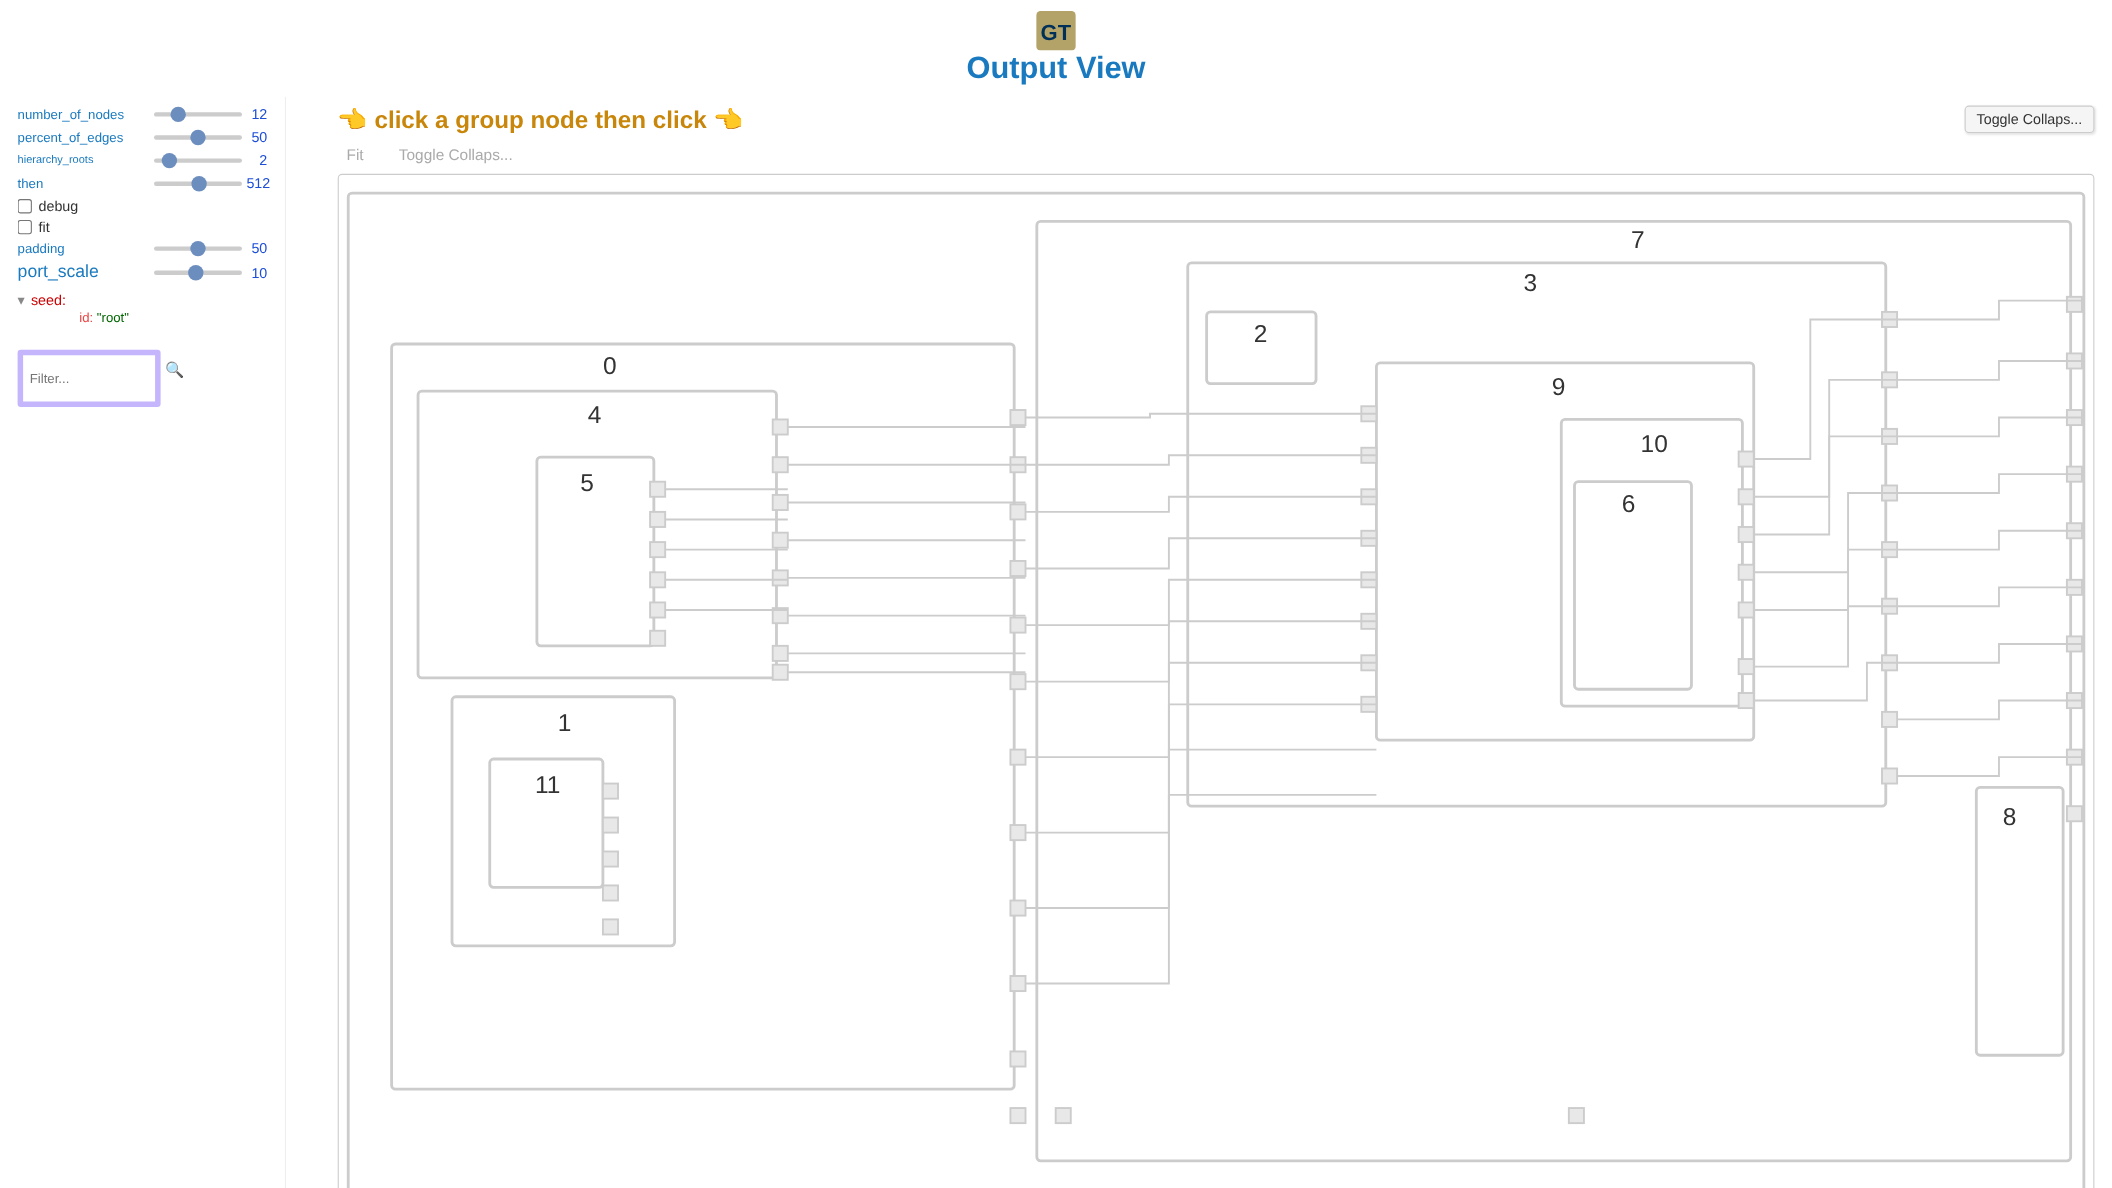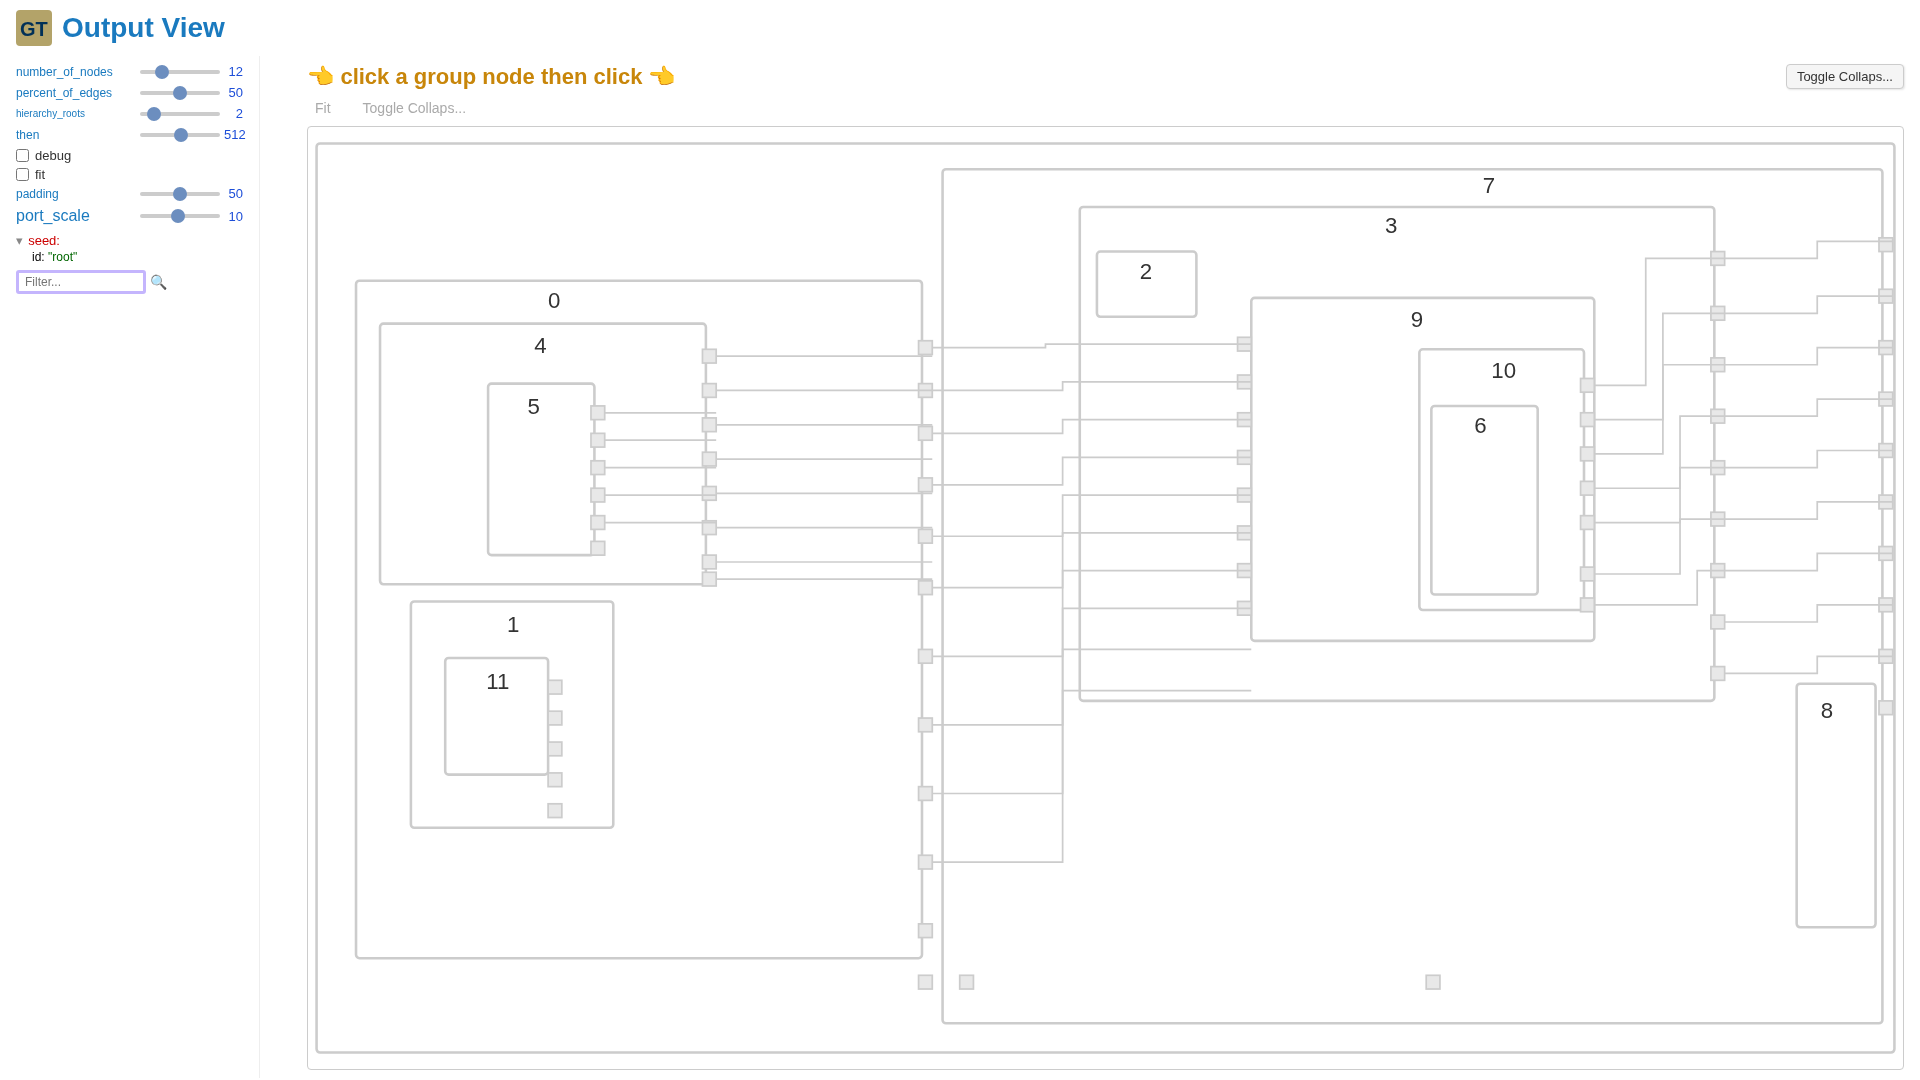--- a/index.html
+++ b/index.html
@@ -10,21 +10,21 @@
       width: 1920px;
       height: 1080px;
       overflow: hidden;
     }
 
     
     .header {
       display: flex;
       align-items: center;
       padding: 10px 16px;
-      gap: 10px;
+      flex-direction: column;
     }
     .header-logo {
       width: 36px;
       height: 36px;
     }
     .header-title {
       font-size: 28px;
       font-weight: bold;
       color: #1a7abf;
     }
@@ -109,40 +109,42 @@
     .tree-root span.arrow {
       color: #888;
       margin-right: 2px;
     }
     .tree-id {
       font-size: 12px;
       color: #555;
       margin-left: 16px;
     }
     .tree-id span.key {
-      color: #000000;
+      color: #ef4444;
+      margin-left: 40px;
     }
     .tree-id span.val {
       color: #060;
     }
 
     .filter-row {
       display: flex;
       align-items: center;
       gap: 4px;
       margin-top: 6px;
     }
     .filter-input {
-      border: 3px solid #c4b5fd;
+      border: 5px solid #c4b5fd;
       border-radius: 3px;
-      padding: 2px 6px;
+      padding: 14px 6px;
       font-size: 12px;
       width: 130px;
       color: #999;
       outline: none;
+      margin-top: 16px;
     }
     .filter-icon {
       color: #888;
       font-size: 14px;
       cursor: pointer;
     }
 
     
     .content {
       flex: 1;

